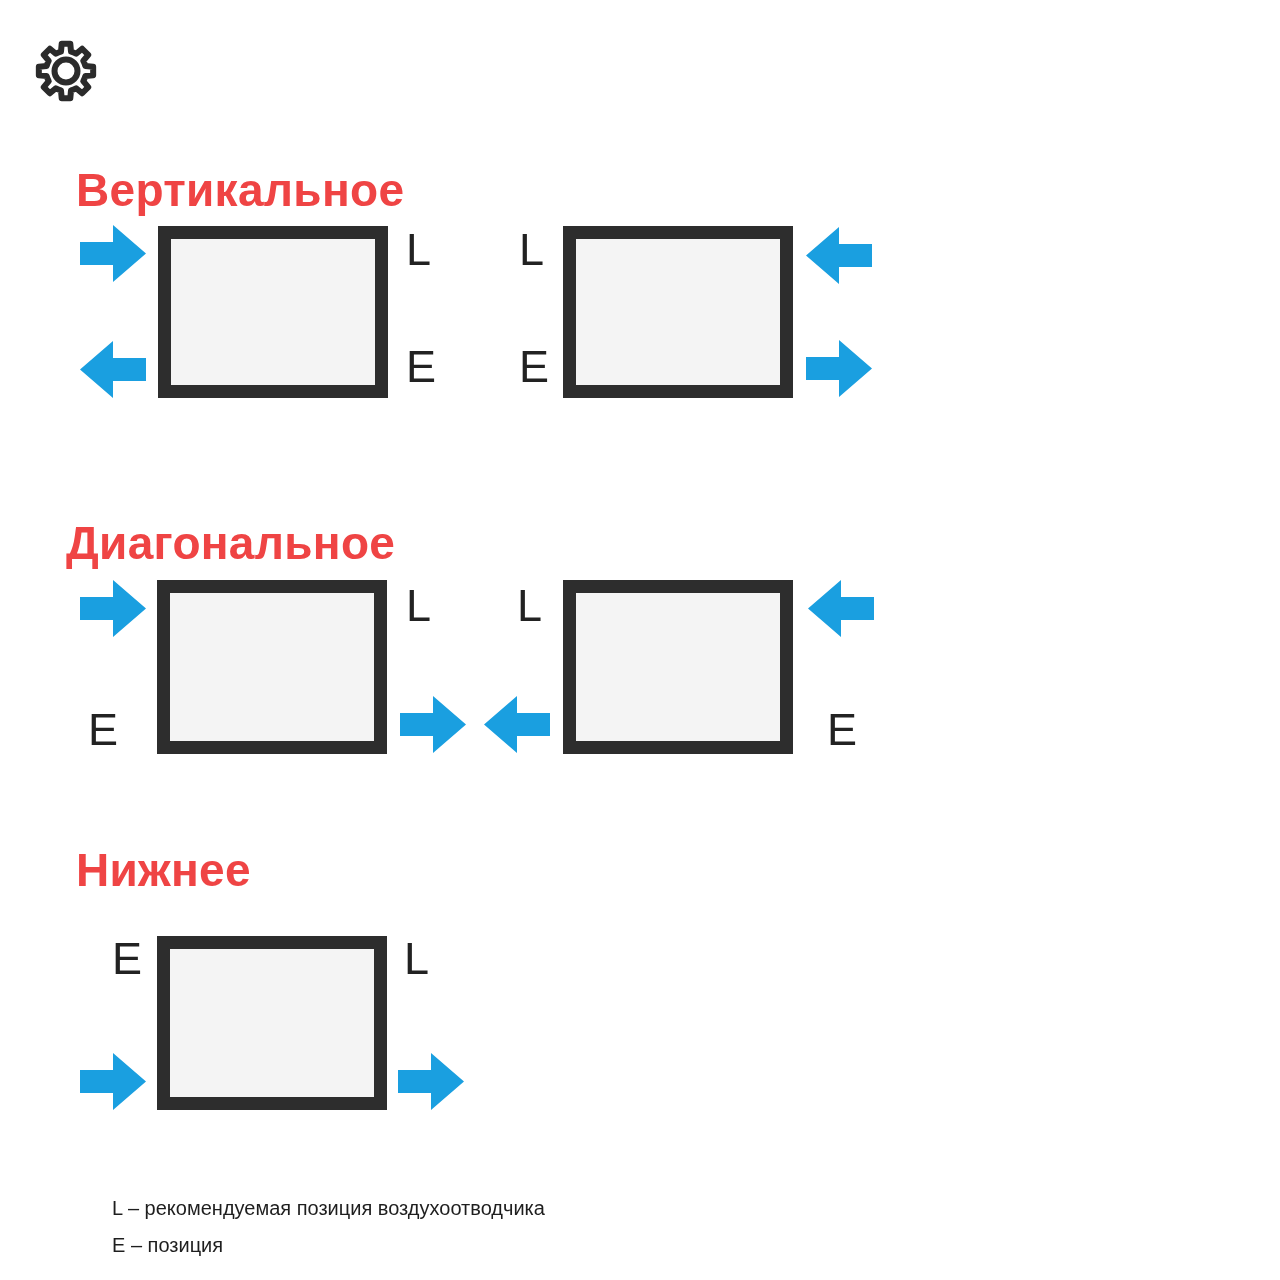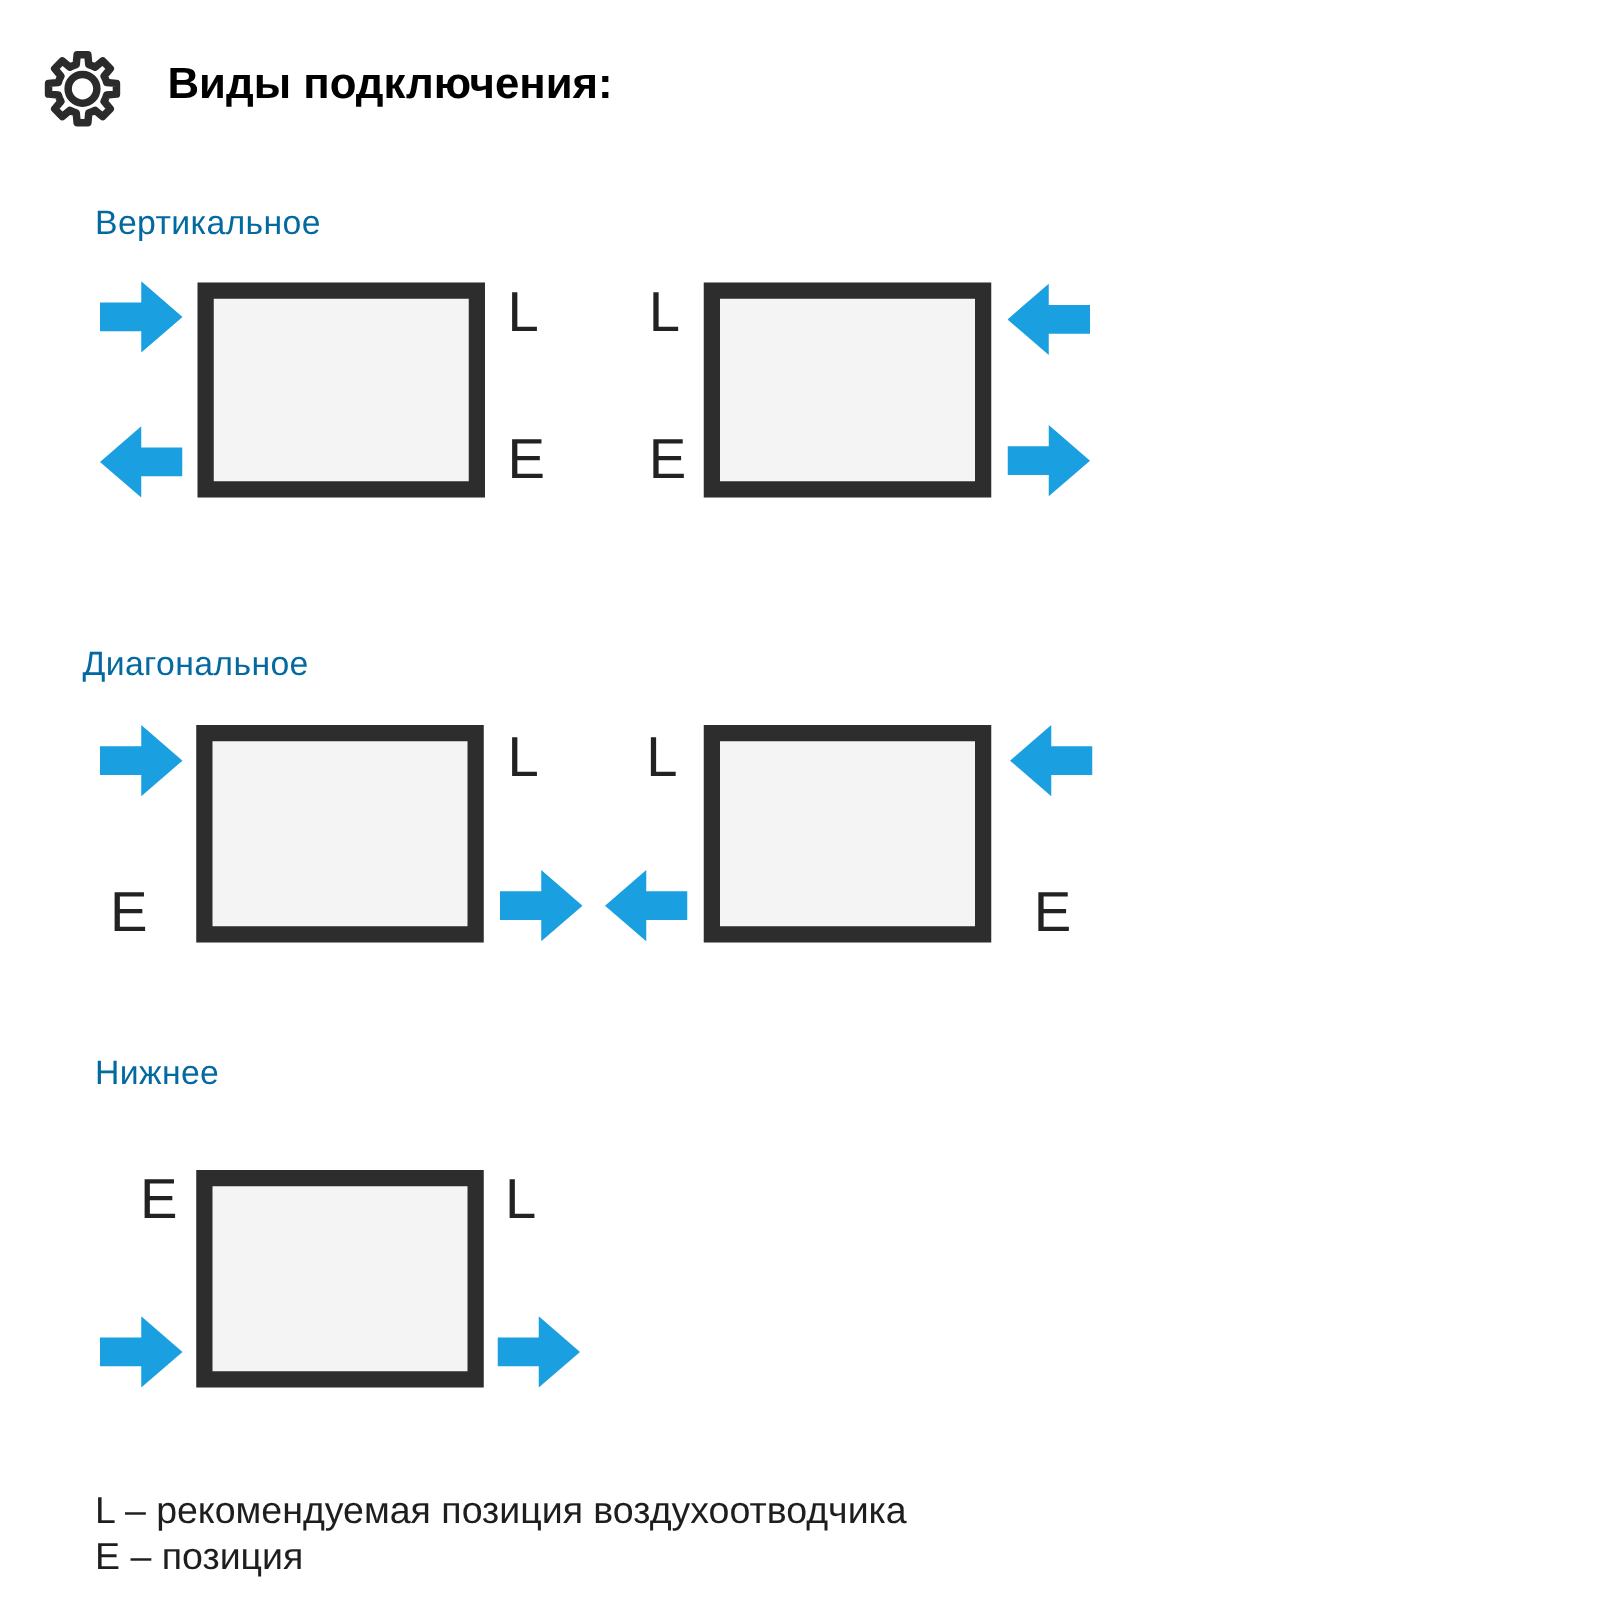--- a/index.html
+++ b/index.html
@@ -2,41 +2,40 @@
 <html><head>
 <meta charset="utf-8">
 <style>
   html,body{margin:0;padding:0;background:#fff;}
   .page{
     position:relative;width:1280px;height:1280px;background:#ffffff;overflow:hidden;
     font-family:"Liberation Sans", sans-serif;
   }
   .abs{position:absolute;}
   .header-title{font-size:35px;font-weight:700;color:#000;white-space:nowrap;}
-  .section-title{font-size:27px;font-weight:400;color:#0369a1;letter-spacing:0.3px;white-space:nowrap;}
+  .section-title{font-size:46px;font-weight:700;color:#ef4444;letter-spacing:0.3px;white-space:nowrap;}
   .radiator-box{
     box-sizing:border-box;background:#f4f4f4;border:13px solid #2d2d2d;
   }
   .port-label{font-size:45px;font-weight:400;color:#222;line-height:1;}
   .arrow svg{display:block;width:66px;height:57px;}
   .gear svg{display:block;width:66px;height:66px;}
-  .legend-line{font-size:30px;font-weight:400;color:#1e1e1e;line-height:37px;white-space:nowrap;}
+  .legend-line{font-size:20px;font-weight:400;color:#1e1e1e;line-height:37px;white-space:nowrap;margin-left:36px;}
 </style>
 </head>
 <body>
 
 <div class="page">
 
   <div class="abs gear" style="left:33px;top:38px;">
     <svg viewBox="0 0 66 66">
       <path id="gear-body" fill="none" stroke-width="6" stroke-linejoin="round" d="M 27.99 13.64 L 28.70 5.84 L 37.30 5.84 L 38.01 13.64 A 20 20 0 0 1 43.15 15.77 L 49.16 10.75 L 55.25 16.84 L 50.23 22.85 A 20 20 0 0 1 52.36 27.99 L 60.16 28.70 L 60.16 37.30 L 52.36 38.01 A 20 20 0 0 1 50.23 43.15 L 55.25 49.16 L 49.16 55.25 L 43.15 50.23 A 20 20 0 0 1 38.01 52.36 L 37.30 60.16 L 28.70 60.16 L 27.99 52.36 A 20 20 0 0 1 22.85 50.23 L 16.84 55.25 L 10.75 49.16 L 15.77 43.15 A 20 20 0 0 1 13.64 38.01 L 5.84 37.30 L 5.84 28.70 L 13.64 27.99 A 20 20 0 0 1 15.77 22.85 L 10.75 16.84 L 16.84 10.75 L 22.85 15.77 A 20 20 0 0 1 27.99 13.64 Z" stroke="#2B2B2B"></path>
       <circle cx="33" cy="33" r="11.5" fill="none" stroke-width="6" stroke="#2B2B2B"></circle>
     </svg>
   </div>
-  <div class="abs header-title" style="left:134px;top:47px;">Виды подключения:</div>
 
   <section>
     <div class="abs section-title" style="left:76px;top:163px;">Вертикальное</div>
 
     <div class="abs arrow" style="left:80px;top:225px;">
       <svg viewBox="0 0 66 57">
           <polygon points="0,17 33,17 33,0 66,28.5 33,57 33,40 0,40" fill="#1A9FE0"></polygon>
         </svg>
     </div>
     <div class="abs arrow" style="left:80px;top:341px;">

